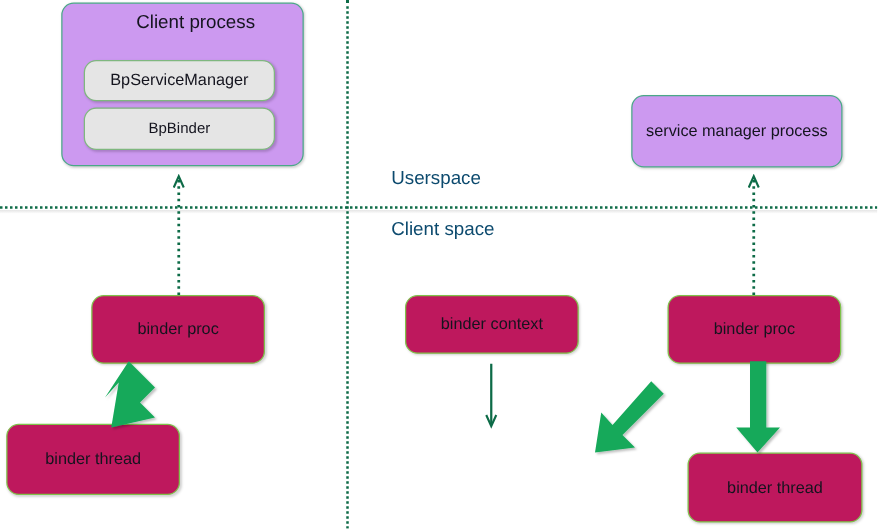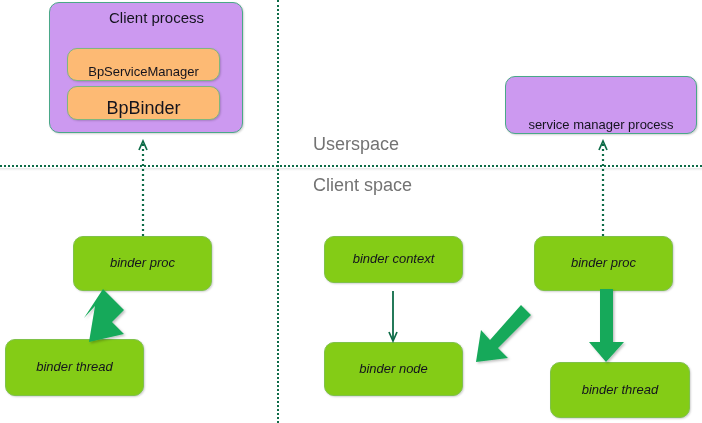--- a/index.html
+++ b/index.html
@@ -29,28 +29,26 @@
     color: #14141e;
     line-height: 1.15;
     border-radius: 10px;
     box-shadow: 1px 1px 2px rgba(0,0,0,0.18);
   }
   .node.purple {
     background: #cc99f0;
     border: 1.6px solid #4aa888;
   }
   .node.orange {
-    background: #fdba74;
+    background: #e5e5e5;
     border: 1.6px solid #7fb77f;
-    align-items: flex-end;
   }
   .node.blue {
-    background: #84cc16;
+    background: #be185d;
     border: 1.6px solid #7fc24a;
-    font-style: italic;
   }
 
   
   .client-box {
     display: block;
   }
   .client-title {
     position: absolute;
     left: 12px;
     top: 6px;
@@ -73,22 +71,22 @@
   }
   .divider-shadow-h {
     position: absolute;
     height: 3px;
     background: linear-gradient(to bottom, rgba(0,0,0,0.10), rgba(0,0,0,0));
   }
 
   
   .space-label {
     position: absolute;
-    font-size: 18px;
-    color: #737373;
+    font-size: 15px;
+    color: #0c4a6e;
     white-space: nowrap;
   }
 
   
   #links {
     position: absolute;
     left: 0;
     top: 0;
     width: 702px;
     height: 423px;
@@ -108,43 +106,40 @@
   <div class="space-label" style="left:313px; top:175px;">Client space</div>
 
   <div class="node purple client-box" style="left:49px; top:2px; width:194px; height:131px;">
     <div class="client-title">Client process</div>
   </div>
 
   <div class="node orange" style="left:67px; top:48px; width:153px; height:33px; font-size:13px;">
     <span>BpServiceManager</span>
   </div>
 
-  <div class="node orange" style="left:67px; top:86px; width:153px; height:34px; font-size:18px;">
+  <div class="node orange" style="left:67px; top:86px; width:153px; height:34px; font-size:12px;">
     <span>BpBinder</span>
   </div>
 
-  <div class="node purple" style="left:505px; top:76px; width:192px; height:58px; font-size:13px;align-items:flex-end;">
+  <div class="node purple" style="left:505px; top:76px; width:169px; height:58px; font-size:13px;">
     <span>service manager process</span>
   </div>
 
   <div class="node blue" style="left:73px; top:236px; width:139px; height:55px; font-size:13px;">
     <span>binder proc</span>
   </div>
 
   <div class="node blue" style="left:5px; top:339px; width:139px; height:57px; font-size:13px;">
     <span>binder thread</span>
   </div>
 
   <div class="node blue" style="left:324px; top:236px; width:139px; height:47px; font-size:13px;">
     <span>binder context</span>
   </div>
 
-  <div class="node blue" style="left:324px; top:342px; width:139px; height:54px; font-size:13px;">
-    <span>binder node</span>
-  </div>
 
   <div class="node blue" style="left:534px; top:236px; width:139px; height:55px; font-size:13px;">
     <span>binder proc</span>
   </div>
 
   <div class="node blue" style="left:550px; top:362px; width:140px; height:56px; font-size:13px;">
     <span>binder thread</span>
   </div>
 
   <svg id="links" viewBox="0 0 702 423">

